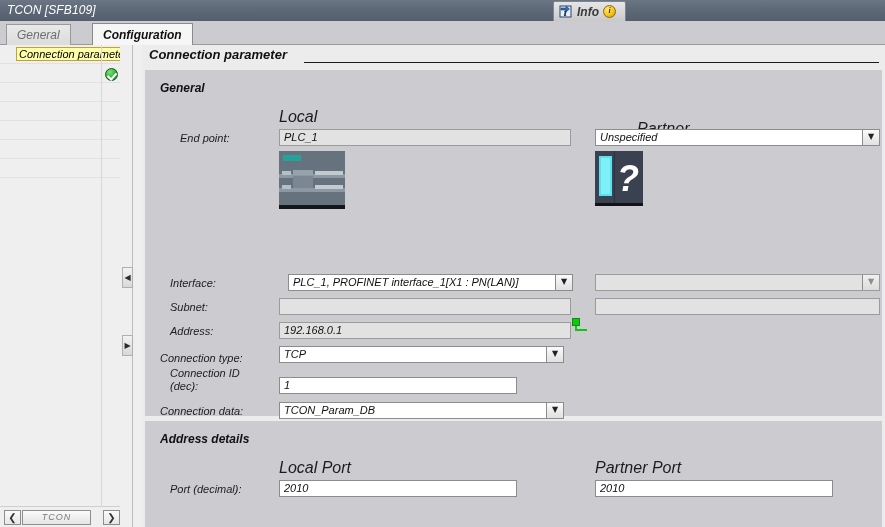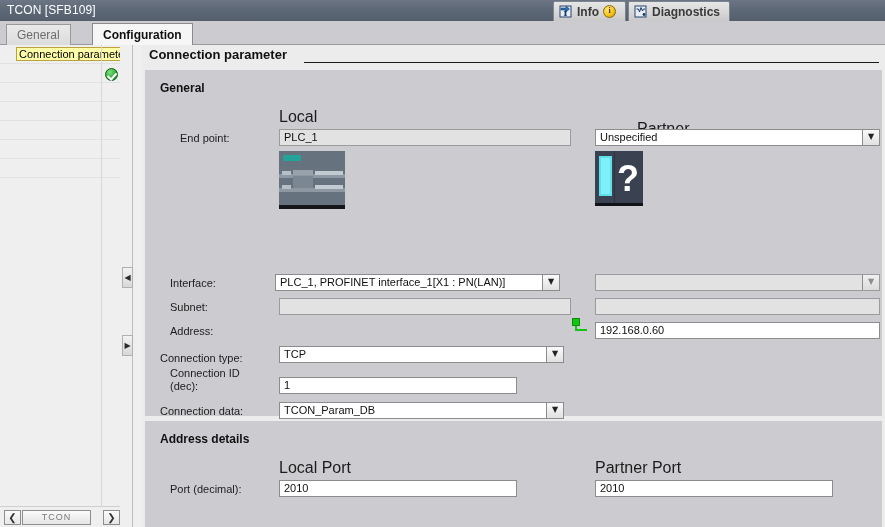--- a/index.html
+++ b/index.html
@@ -13,20 +13,21 @@
     overflow: hidden;
     font-family: "Liberation Sans", sans-serif;
     font-size: 11px;
     color: #000000;
     position: relative;
   }
   #app {
     position: absolute;
     inset: 0;
     background: #bef264;
+    font-style: italic;
   }
 
   
   .titlebar {
     position: absolute;
     left: 0; top: 0;
     width: 885px; height: 21px;
     background: linear-gradient(to bottom, #6b7584 0%, #5d6877 50%, #545e6c 100%);
     border-bottom: 1px solid #2a3240;
   }
@@ -414,30 +415,20 @@
           <svg width="14" height="14" viewBox="0 0 14 14">
             <rect x="1" y="1" width="11" height="11" fill="#e8eef6" stroke="#27456e"></rect>
             <text x="6.5" y="11" font-size="10" font-family="DejaVu Serif, serif" font-weight="bold" fill="#1b3a63" text-anchor="middle">i</text>
             <path d="M2 3 L7 3 L7 1 L10.5 4 L7 7 L7 5 L2 5 Z" fill="#2f6fb5" stroke="#17406d" stroke-width="0.6"></path>
           </svg>
         </span>
         <span>Info</span>
         <span class="badge-info">i</span>
       </div>
 
-      <div class="doctab inactive">
-        <span class="tabicon">
-          <svg width="14" height="14" viewBox="0 0 14 14">
-            <rect x="1" y="1" width="11" height="11" fill="#e8eef6" stroke="#27456e"></rect>
-            <path d="M2.5 4 L4.5 4 L5.5 7 L7 2.5 L8.5 6 L9.5 4 L11.2 4" fill="none" stroke="#1b3a63" stroke-width="1"></path>
-            <circle cx="10" cy="9.5" r="1.4" fill="#1b3a63"></circle>
-          </svg>
-        </span>
-        <span>Diagnostics</span>
-      </div>
 
     </div>
   </div>
 
   <div class="subtabstrip">
     <div class="subtab inactive">General</div>
     <div class="subtab active">Configuration</div>
   </div>
 
   <div class="navpanel">
@@ -506,35 +497,35 @@
         <svg width="48" height="52" viewBox="0 0 48 52">
           <rect x="0" y="0" width="48" height="52" fill="#3a4150"></rect>
           <rect x="4" y="5" width="13" height="40" fill="#5de0ec"></rect>
           <rect x="6" y="7" width="9" height="36" fill="#7ef0f8"></rect>
           <rect x="19" y="0" width="1" height="52" fill="#2b3140"></rect>
           <text x="33" y="40" font-size="36" font-family="Liberation Sans, sans-serif" font-weight="bold" fill="#ffffff" text-anchor="middle">?</text>
         </svg>
       </div>
 
       <div class="flabel" style="left:25px; top:207px; width:103px;">Interface:</div>
-      <div class="fld" style="left:130px; top:204px; width:285px;">
+      <div class="fld" style="left:143px; top:204px; width:285px;">
         <span>PLC_1, PROFINET interface_1[X1 : PN(LAN)]</span>
         <span class="arrow">▼</span>
       </div>
       <div class="fld ro" style="left:450px; top:204px; width:285px;">
         <span></span>
         <span class="arrow">▼</span>
       </div>
 
       <div class="flabel" style="left:25px; top:231px; width:103px;">Subnet:</div>
       <div class="fld empty-ro" style="left:134px; top:228px; width:292px;"></div>
       <div class="fld empty-ro" style="left:450px; top:228px; width:285px;"></div>
 
       <div class="flabel" style="left:25px; top:255px; width:103px;">Address:</div>
-      <div class="fld" style="left:450px; top:252px; width:285px;">192.168.0.60</div>
+      <div class="fld ro" style="left:134px; top:252px; width:292px;">192.168.0.1</div>
 
       <div class="flabel" style="left:15px; top:282px; width:113px;">Connection type:</div>
       <div class="fld" style="left:134px; top:276px; width:285px;">
         <span>TCP</span>
         <span class="arrow">▼</span>
       </div>
 
       <div class="flabel" style="left:25px; top:297px; width:103px;">Connection ID</div>
       <div class="flabel" style="left:25px; top:310px; width:103px;">(dec):</div>
       <div class="fld" style="left:134px; top:307px; width:238px;">1</div>

